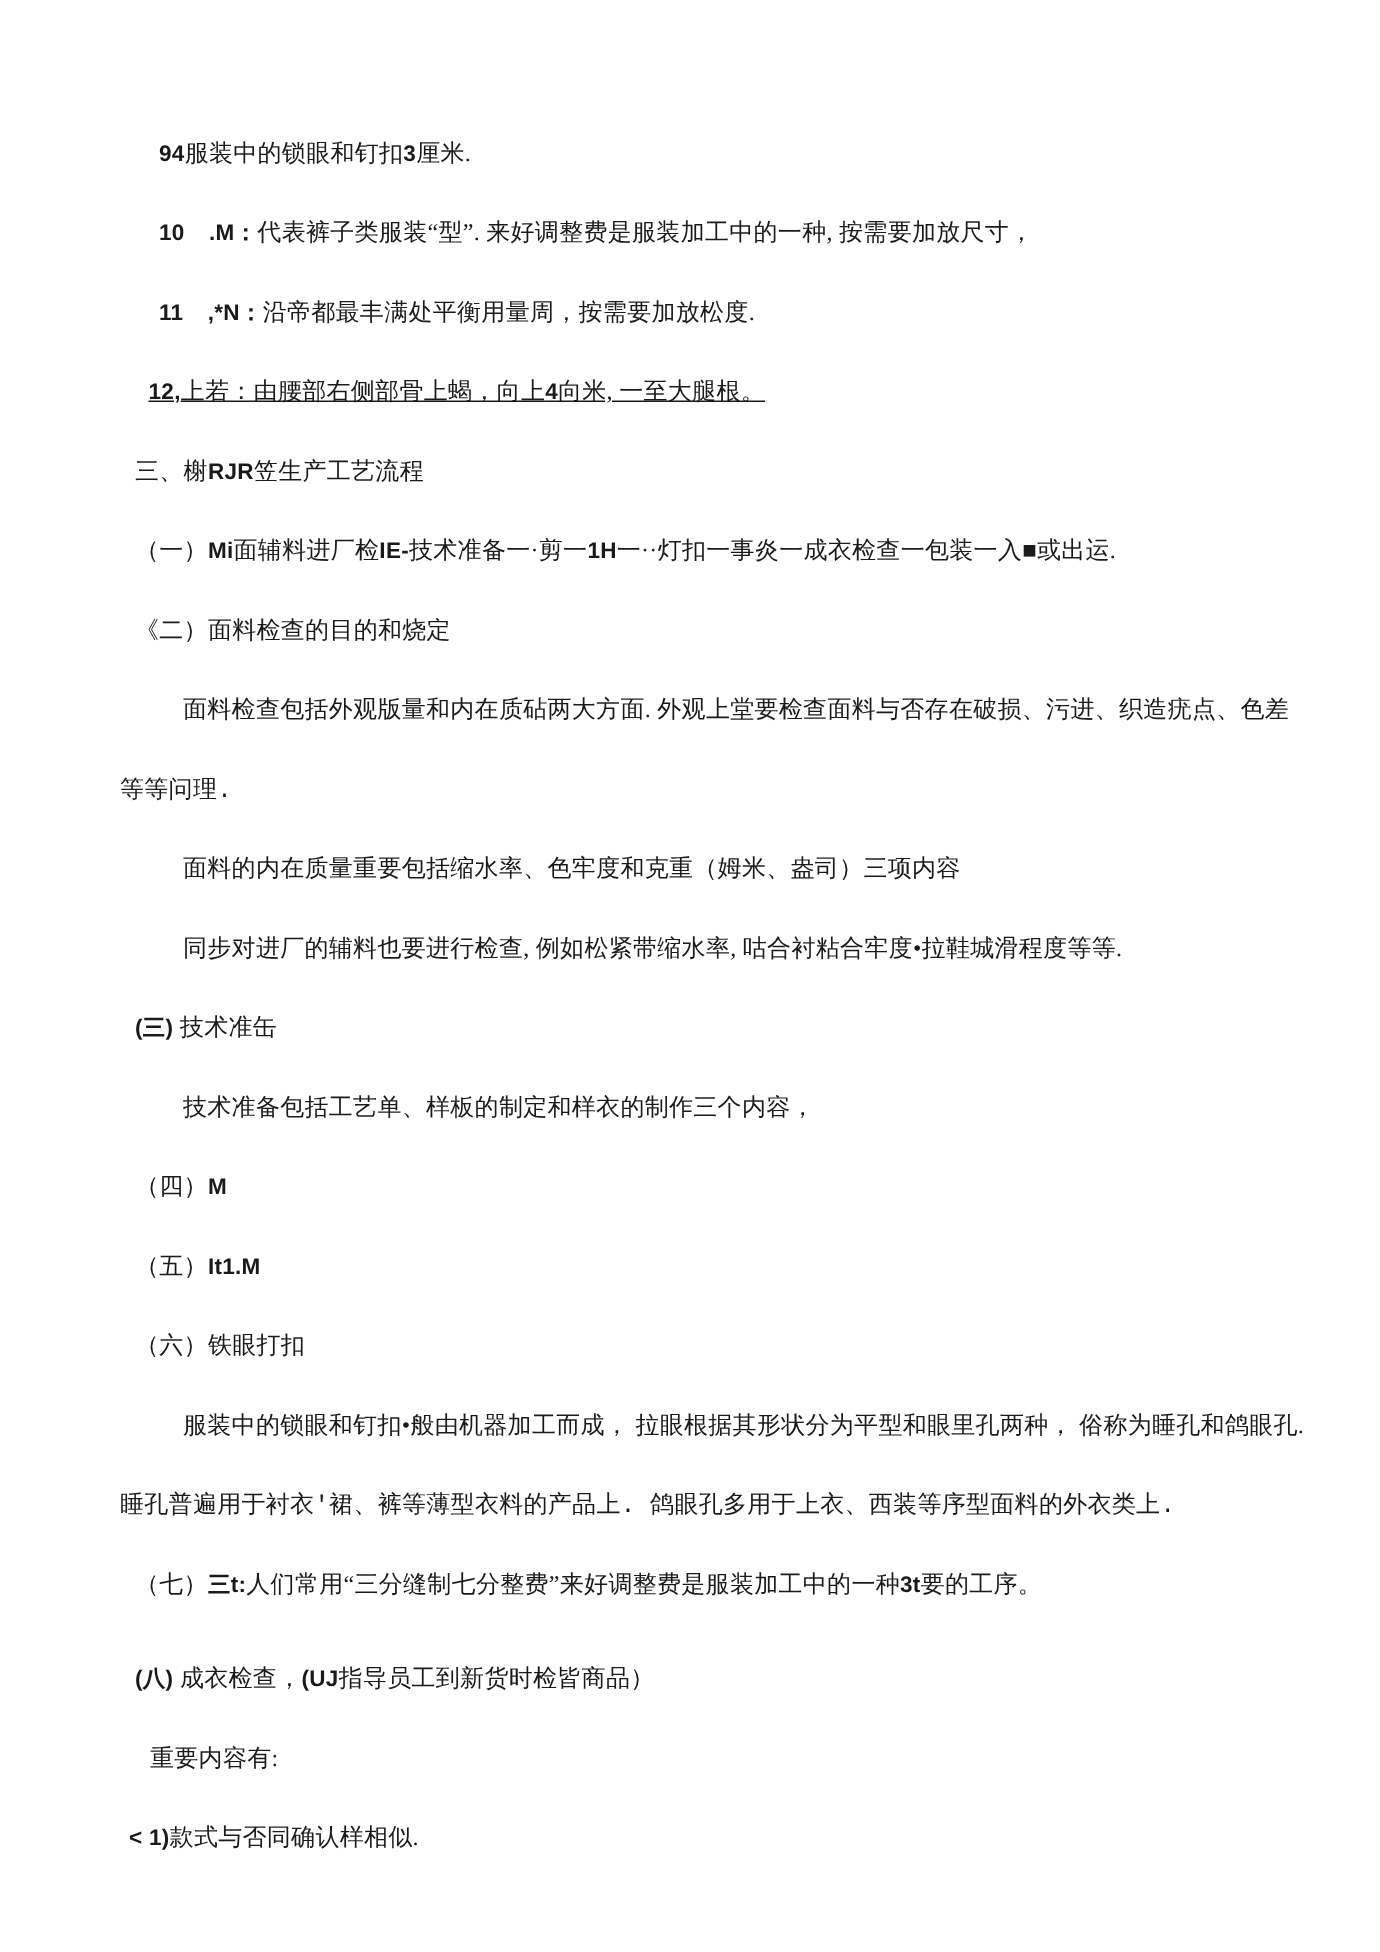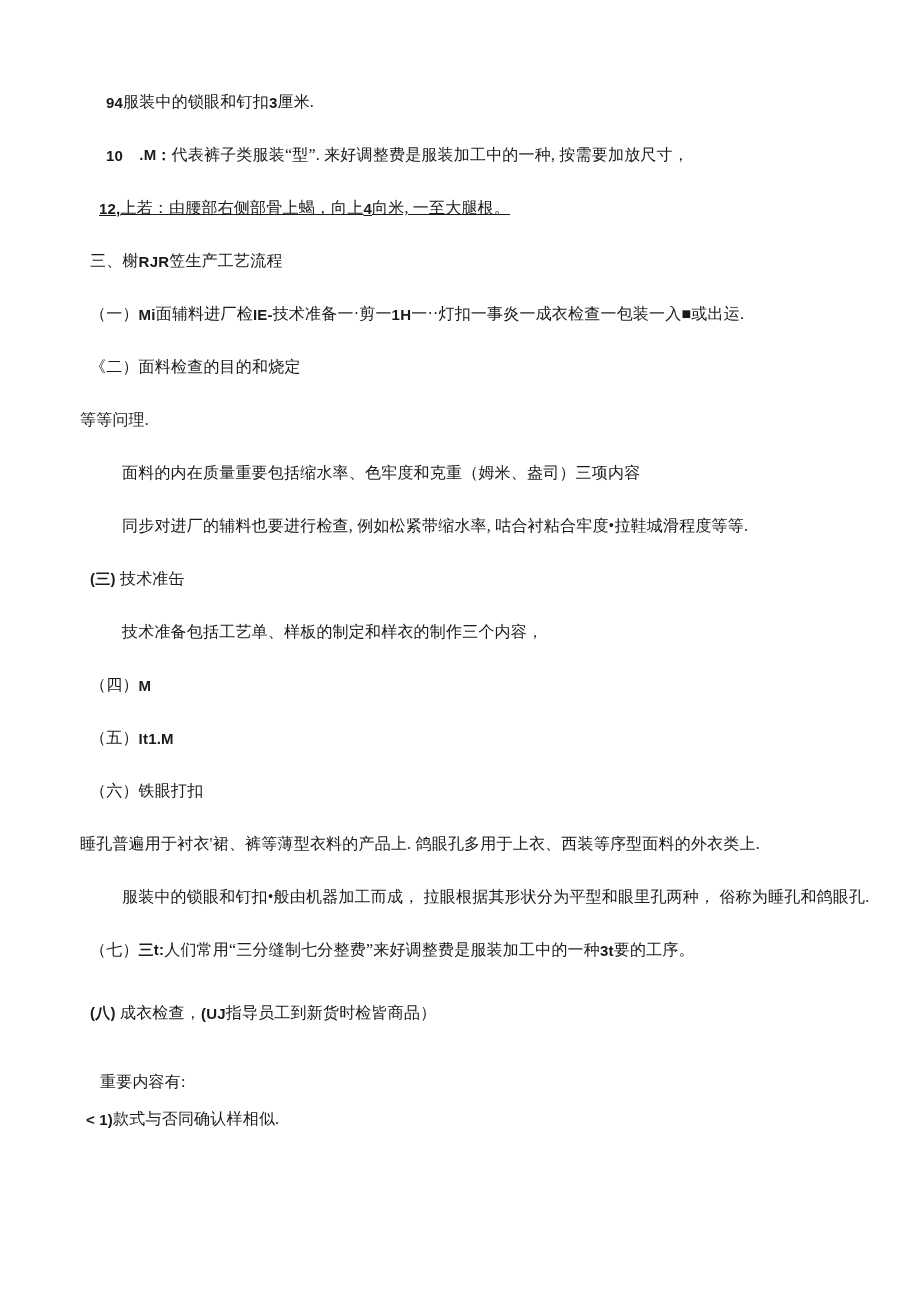--- a/index.html
+++ b/index.html
@@ -35,43 +35,45 @@
   .b {
     font-weight: 700;
     font-family: "Liberation Sans", sans-serif;
     font-size: 15px;
   }
   
   .num     { padding-left: 26px; }
   .num2    { padding-left: 19px; text-decoration: underline; }
   .section { padding-left: 10px; }
   .body    { padding-left: 42px; }
-  .flush   { padding-left: 0; }
-  .minor   { padding-left: 20px; align-items: flex-end; }
+  .flush   { padding-left: 0; font-family: Liberation Mono, monospace; }
+  .minor   { padding-left: 20px; }
   .item    { padding-left: 6px; }
 </style>
 </head>
 <body>
 
 <div class="page">
   <main>
       <p class="line num"><span class="run b">9</span><span class="run b">4</span><span class="run">服装中的锁眼和钉扣</span><span class="run b">3</span><span class="run">厘米.</span></p>
       <p class="line num"><span class="run b">10</span><span class="run">　</span><span class="run b">.M：</span><span class="run">代表裤子类服装“型”. 来好调整费是服装加工中的一种, 按需要加放尺寸，</span></p>
+      <p class="line num"><span class="run b">11</span><span class="run">　</span><span class="run b">,*N：</span><span class="run">沿帝都最丰满处平衡用量周，按需要加放松度.</span></p>
       <p class="line num2"><span class="run b">12,</span><span class="run">上若：由腰部右侧部骨上蝎，向上</span><span class="run b">4</span><span class="run">向米, 一至大腿根。</span></p>
       <p class="line section"><span class="run">三、榭</span><span class="run b">RJR</span><span class="run">笠生产工艺流程</span></p>
       <p class="line section"><span class="run">（一）</span><span class="run b">Mi</span><span class="run">面辅料进厂检</span><span class="run b">IE-</span><span class="run">技术准备一·剪一</span><span class="run b">1H</span><span class="run">一··灯扣一事炎一成衣检查一包装一入■或出运.</span></p>
       <p class="line section"><span class="run">《二）面料检查的目的和烧定</span></p>
+      <p class="line body"><span class="run">面料检查包括外观版量和内在质砧两大方面. 外观上堂要检查面料与否存在破损、污进、织造疣点、色差</span></p>
       <p class="line flush"><span class="run">等等问理.</span></p>
       <p class="line body"><span class="run">面料的内在质量重要包括缩水率、色牢度和克重（姆米、盎司）三项内容</span></p>
       <p class="line body"><span class="run">同步对进厂的辅料也要进行检查, 例如松紧带缩水率, 咕合衬粘合牢度•拉鞋城滑程度等等.</span></p>
       <p class="line section"><span class="run b">(三) </span><span class="run">技术准缶</span></p>
       <p class="line body"><span class="run">技术准备包括工艺单、样板的制定和样衣的制作三个内容，</span></p>
       <p class="line section"><span class="run">（四）</span><span class="run b">M</span></p>
       <p class="line section"><span class="run">（五）</span><span class="run b">It1.M</span></p>
       <p class="line section"><span class="run">（六）铁眼打扣</span></p>
+      <p class="line body"><span class="run">服装中的锁眼和钉扣•般由机器加工而成， 拉眼根据其形状分为平型和眼里孔两种， 俗称为睡孔和鸽眼孔.</span></p>
       <p class="line flush"><span class="run">睡孔普遍用于衬衣'裙、裤等薄型衣料的产品上. 鸽眼孔多用于上衣、西装等序型面料的外衣类上.</span></p>
-      <p class="line body"><span class="run">服装中的锁眼和钉扣•般由机器加工而成， 拉眼根据其形状分为平型和眼里孔两种， 俗称为睡孔和鸽眼孔.</span></p>
       <p class="line section"><span class="run">（七）</span><span class="run b">三t:</span><span class="run">人们常用“三分缝制七分整费”来好调整费是服装加工中的一种</span><span class="run b">3t</span><span class="run">要的工序。</span></p>
       <p class="line section" style="margin-top: 10px;"><span class="run b">(八) </span><span class="run">成衣检查，</span><span class="run b">(UJ</span><span class="run">指导员工到新货时检皆商品）</span></p>
       <p class="line minor"><span class="run">重要内容有:</span></p>
       <p class="line item"><span class="run b">&lt; 1)</span><span class="run">款式与否同确认样相似.</span></p>
     </main>
 </div>
 
 </body></html>

